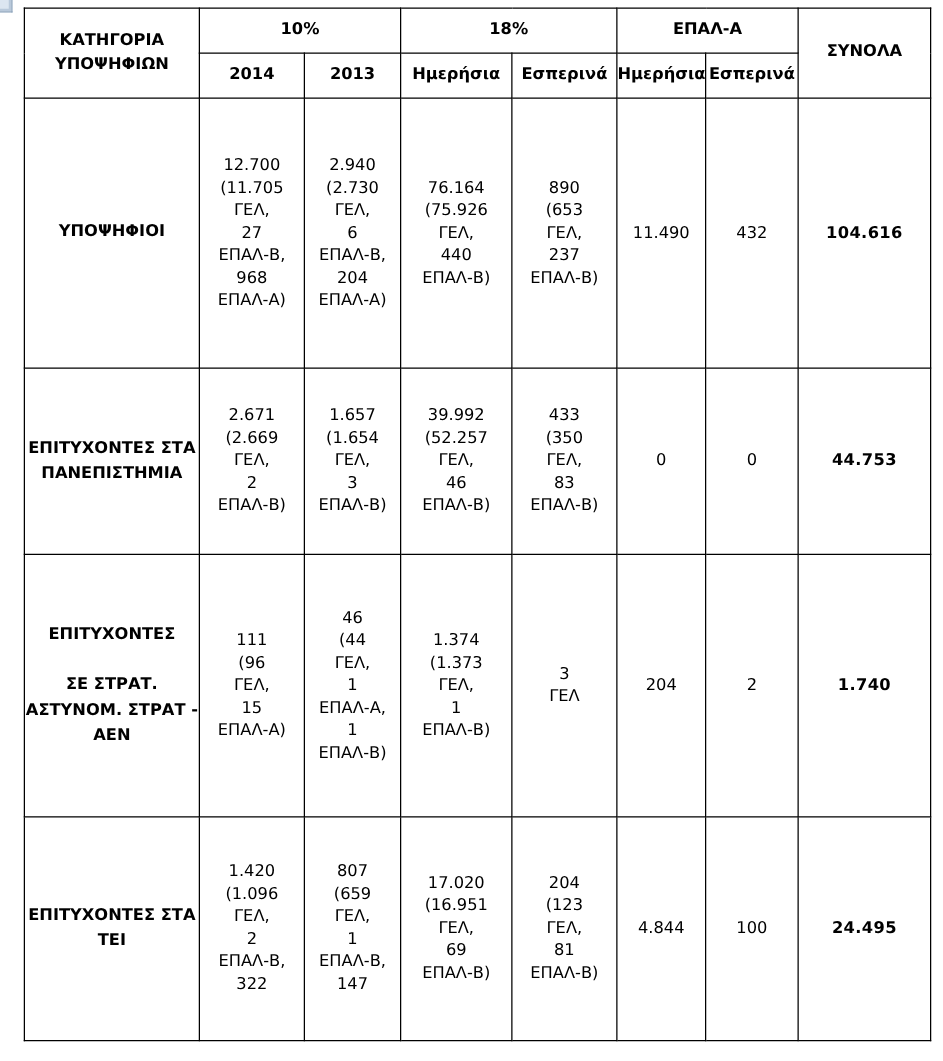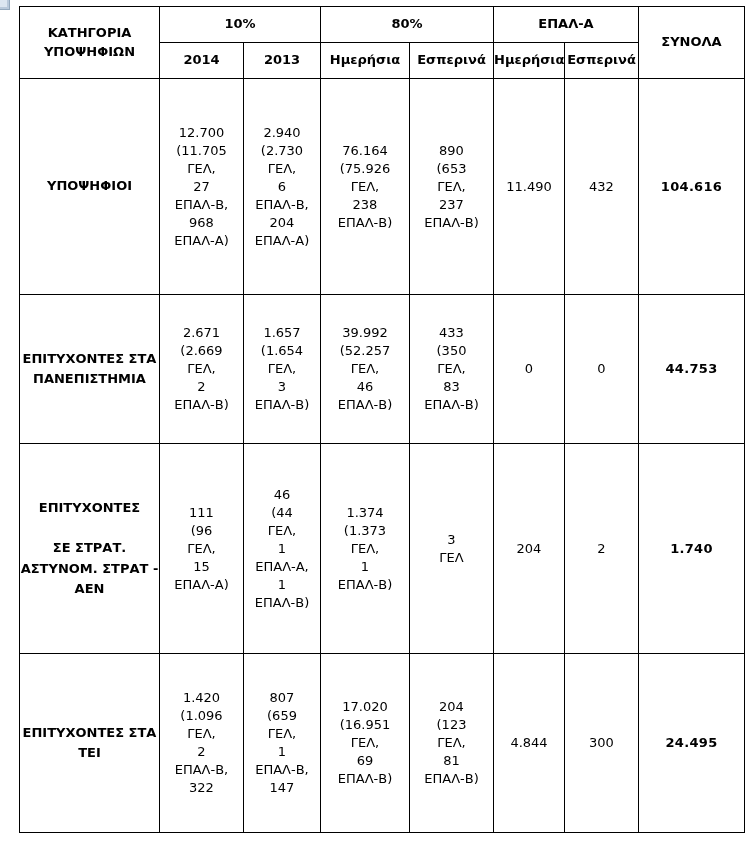--- a/index.html
+++ b/index.html
@@ -92,21 +92,21 @@
       <col style="width:74px">
       <col style="width:106px">
     </colgroup>
 
     <tbody>
 
       <tr style="height:36px">
         <td rowspan="2" class="shdr">ΚΑΤΗΓΟΡΙΑ
 ΥΠΟΨΗΦΙΩΝ</td>
         <td colspan="2" class="ghdr">10%</td>
-        <td colspan="2" class="ghdr">80%</td>
+        <td colspan="2" class="ghdr">18%</td>
         <td colspan="2" class="ghdr">ΕΠΑΛ-Α</td>
         <td rowspan="2" class="ghdr">ΣΥΝΟΛΑ</td>
       </tr>
 
       <tr style="height:36px">
         <td class="shdr">2014</td>
         <td class="shdr">2013</td>
         <td class="shdr">Ημερήσια</td>
         <td class="shdr">Εσπερινά</td>
         <td class="shdr">Ημερήσια</td>
@@ -125,21 +125,21 @@
         <td class="datacell vtop">2.940
 (2.730
 ΓΕΛ,
 6
 ΕΠΑΛ-Β,
 204
 ΕΠΑΛ-Α)</td>
         <td class="datacell">76.164
 (75.926
 ΓΕΛ,
-238
+440
 ΕΠΑΛ-Β)</td>
         <td class="datacell">890
 (653
 ΓΕΛ,
 237
 ΕΠΑΛ-Β)</td>
         <td class="datacell">11.490</td>
         <td class="datacell">432</td>
         <td class="datacell totalcell">104.616</td>
       </tr>
@@ -219,18 +219,18 @@
 (16.951
 ΓΕΛ,
 69
 ΕΠΑΛ-Β)</td>
         <td class="datacell">204
 (123
 ΓΕΛ,
 81
 ΕΠΑΛ-Β)</td>
         <td class="datacell">4.844</td>
-        <td class="datacell">300</td>
+        <td class="datacell">100</td>
         <td class="datacell totalcell">24.495</td>
       </tr>
     </tbody>
   </table>
 </div>
 
 </body></html>

